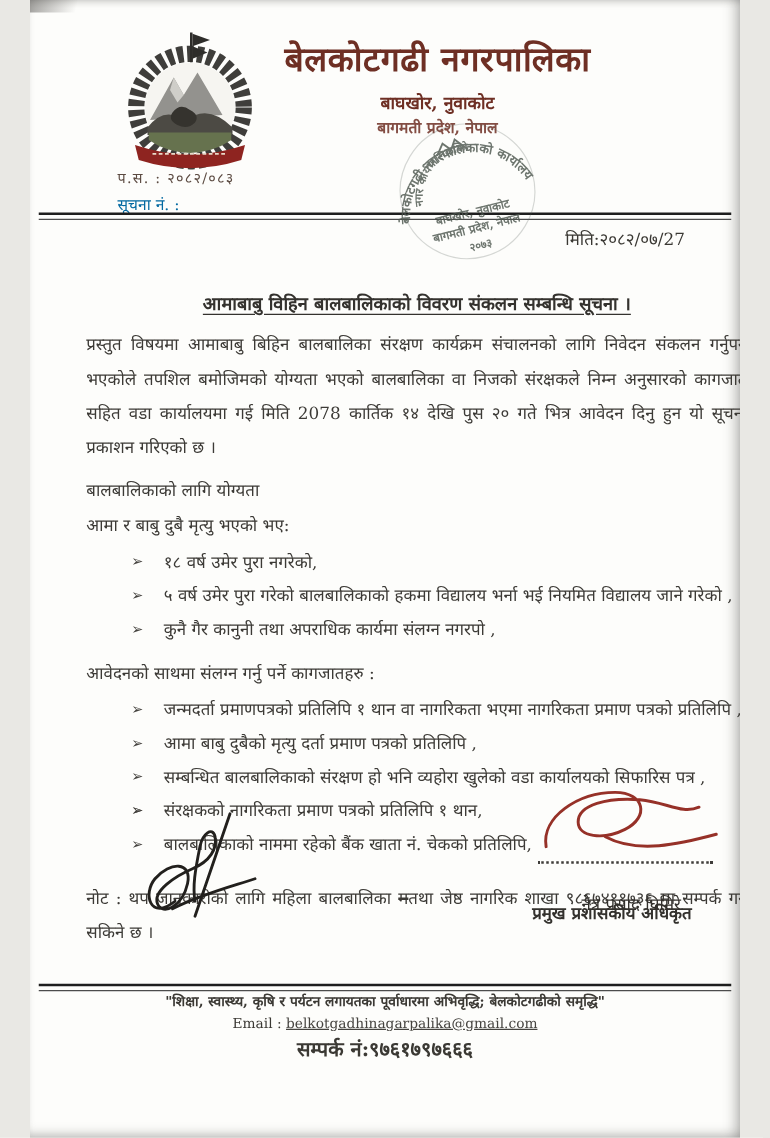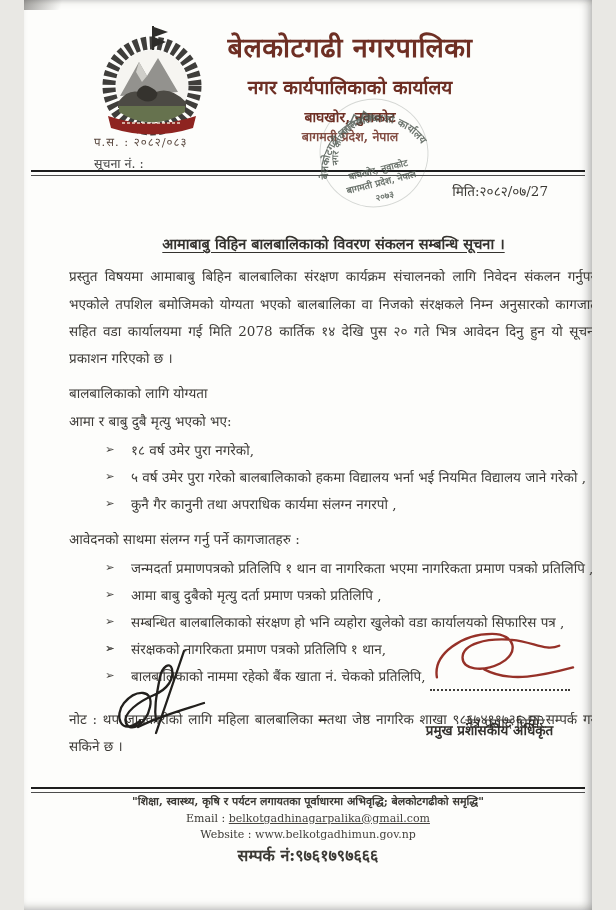--- a/index.html
+++ b/index.html
@@ -15,21 +15,21 @@
   .smudge{position:absolute;left:0;top:0;width:46px;height:10px;
     background:linear-gradient(105deg,rgba(70,68,64,.5),rgba(70,68,64,0) 80%);}
   
   .emblem{position:absolute;left:68px;top:24px;width:120px;height:112px;}
   .hgroup{position:absolute;left:140px;top:28px;width:372px;text-align:center;color:#6e2f24;}
   .org{font-size:27px;font-weight:bold;letter-spacing:.5px;}
   .office{font-size:19px;font-weight:bold;margin-top:9px;}
   .place{font-size:14px;font-weight:bold;margin-top:7px;}
   .province{font-size:12.5px;font-weight:bold;margin-top:2px;opacity:.85;}
   .refno{position:absolute;left:70px;top:134px;font-size:11.5px;color:#5b4a41;letter-spacing:1px;}
-  .noticeno{position:absolute;left:70px;top:155px;font-size:12.5px;color:#404040;}
+  .noticeno{position:absolute;left:70px;top:155px;font-size:12.5px;color:#0369a1;}
   .stamp{position:absolute;left:262px;top:88px;width:176px;height:130px;z-index:5;}
   .rule{position:absolute;left:7px;right:7px;height:3px;
     border-top:2.6px solid #1e1e1e;border-bottom:1.6px solid #4c4c4c;}
   .rule-top{top:170px;}
   .rule-bottom{top:787px;border-top-width:2px;border-bottom-width:1px;}
   .dateline{position:absolute;right:44px;top:182px;font-size:13.5px;color:#3a3833;}
   
   .body{position:absolute;left:45px;top:201px;width:529px;font-size:13.5px;line-height:2.02;margin-top:28px;}
   .title{text-align:center;font-weight:bold;font-size:14.5px;
     text-decoration:underline;text-underline-offset:3px;margin:0 0 5px 0;color:#34322e;}
@@ -71,21 +71,20 @@
     <path d="M47 38 L55 52 L50 58 L44 48 Z" fill="#cfcec9"></path>
     <path d="M26 78 Q40 60 56 73 Q74 58 94 78 L94 84 L26 84 Z" fill="#4c4a44"></path>
     <path d="M46 66 q6 -8 14 -2 q8 4 4 10 q-6 6 -14 2 q-8 -4 -4 -10 Z" fill="#35332e"></path>
     <path d="M27 82 h66 v6 a58 58 0 0 1 -66 0 Z" fill="#66724e"></path>
     <path d="M16 92 Q60 107 104 92 L101 104 Q60 117 19 104 Z" fill="#8e2420"></path>
     <path d="M30 99 h60" stroke="#e8d9c8" stroke-width="1.4" stroke-dasharray="3 2" fill="none"></path>
   </svg>
 
   <div class="hgroup">
     <div class="org">बेलकोटगढी नगरपालिका</div>
-    <div class="office">नगर कार्यपालिकाको कार्यालय</div>
     <div class="place">बाघखोर, नुवाकोट</div>
     <div class="province">बागमती प्रदेश, नेपाल</div>
   </div>
 
   <div class="refno">प.स. : २०८२/०८३</div>
   <div class="noticeno">सूचना नं. :</div>
 
   <svg class="stamp" viewBox="0 0 176 140">
     <g transform="rotate(-14 88 70)" fill="#4d574f" opacity="0.82" font-family="'DejaVu Serif','Liberation Serif',serif">
       <circle cx="88" cy="70" r="58" fill="none" stroke="#5a635c" stroke-width="1" opacity="0.3"></circle>
@@ -169,16 +168,15 @@
     </g>
   </svg>
   <div class="dotline"></div>
   <div class="sig-name">नेत्र प्रसाद घिमिरे</div>
   <div class="sig-post">प्रमुख प्रशासकीय अधिकृत</div>
 
   <div class="rule rule-bottom"></div>
   <div class="footer">
     <div class="slogan">"शिक्षा, स्वास्थ्य, कृषि र पर्यटन लगायतका पूर्वाधारमा अभिवृद्धि; बेलकोटगढीको समृद्धि"</div>
     <div class="fline email"><span>Email : </span><a>belkotgadhinagarpalika@gmail.com</a></div>
-    <div class="fline web"><span>Website : </span><a>www.belkotgadhimun.gov.np</a></div>
     <div class="contact">सम्पर्क नं:९७६१७९७६६६</div>
   </div>
 </div>
 
 </body></html>

